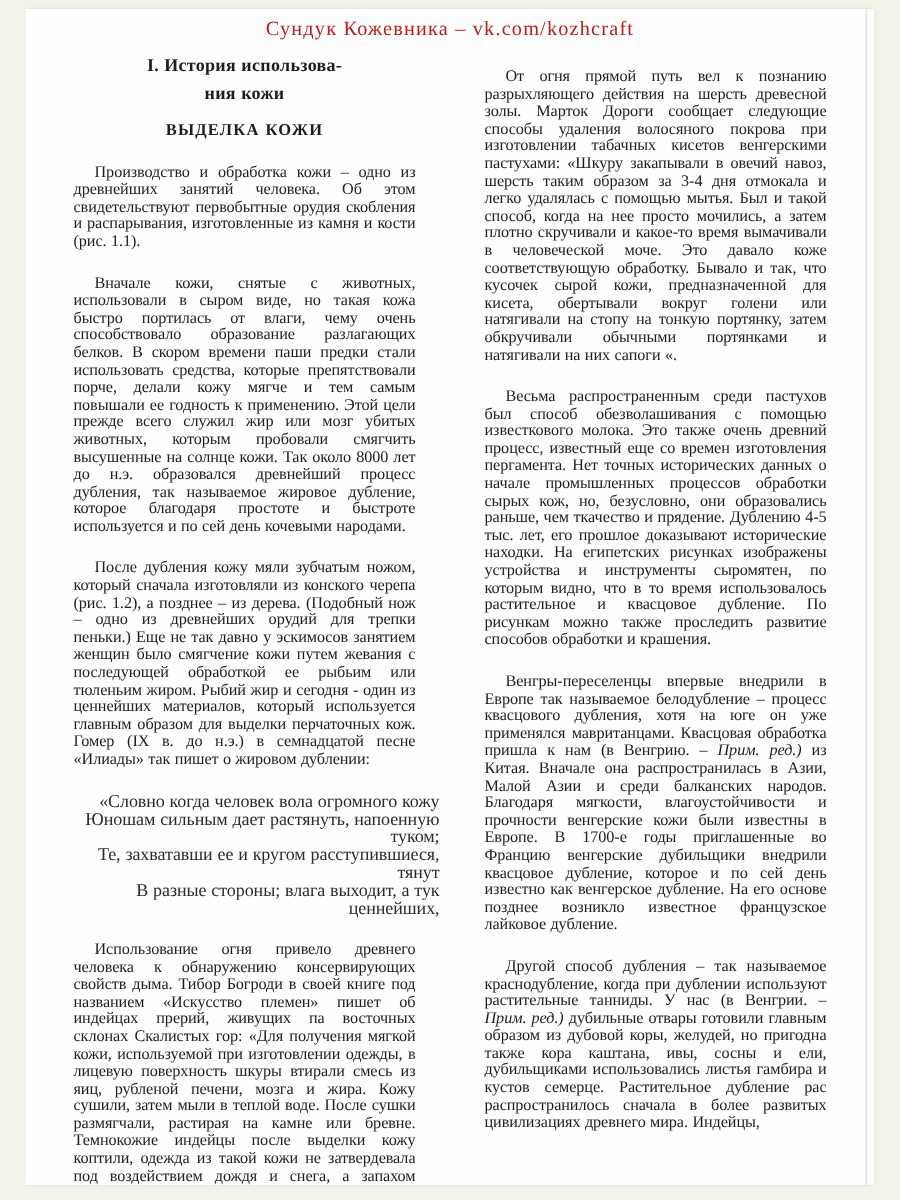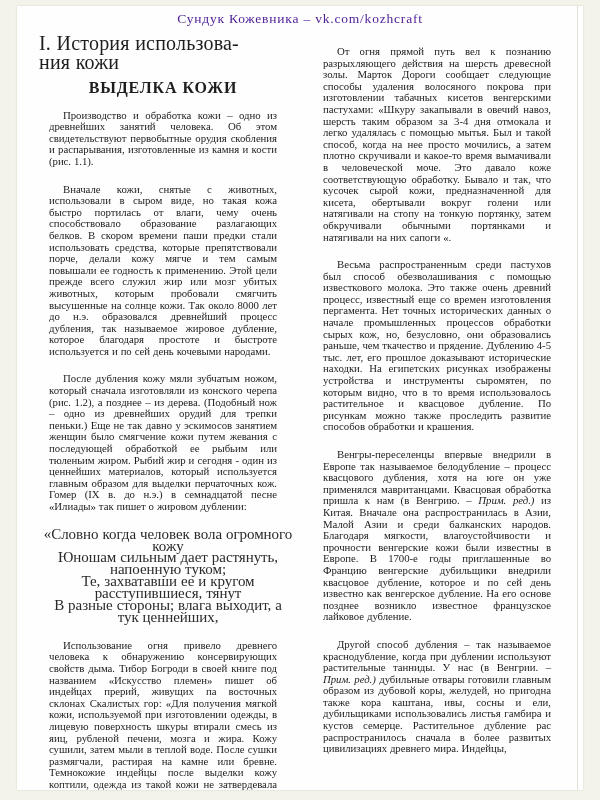--- a/index.html
+++ b/index.html
@@ -33,61 +33,61 @@
     top: 0;
     bottom: 0;
     width: 1px;
     background: #e2e0d8;
   }
   .page-header {
     text-align: center;
     font-size: 13.5px;
     letter-spacing: 0.8px;
     margin-top: 5px;
-    color: #4c1d95;
+    color: #b91c1c;
   }
   .columns {
     display: flex;
     gap: 14px;
     padding: 3px 16px 0 16px;
     box-sizing: border-box;
   }
   .col {
     width: 50%;
     text-align: justify;
     font-size: 10.8px;
     line-height: 11.6px;
     letter-spacing: -0.05px;
     word-spacing: 0.3px;
     color: #1d1d1d;
   }
   .chapter-heading {
-    font-size: 20px;
+    font-size: 12px;
     line-height: 19px;
-    font-weight: normal;
-    text-align: left;
+    font-weight: bold;
+    text-align: center;
     margin: 4px 6px 2px 6px;
     letter-spacing: 0.2px;
   }
   .section-heading {
-    font-size: 16px;
+    font-size: 11px;
     font-weight: bold;
     text-align: center;
     margin: 10px 0 10px 0;
     letter-spacing: 0.8px;
   }
   p.body-p {
     margin: 16px;
     text-indent: 14px;
   }
   .italic { font-style: italic; }
   .verse {
-    font-size: 15px;
+    font-size: 12px;
     line-height: 11.9px;
-    text-align: center;
+    text-align: right;
     margin: 1px 0 1px 10px;
     color: #2a2a2a;
   }
 </style>
 </head>
 <body>
 
 <div class="scan-wrap">
   <div class="page">
     <div class="page-header">Сундук Кожевника – vk.com/kozhcraft</div>

